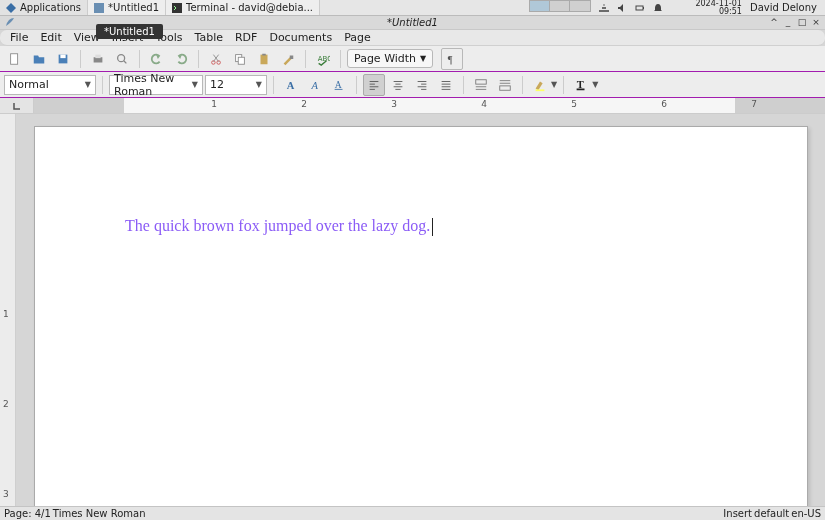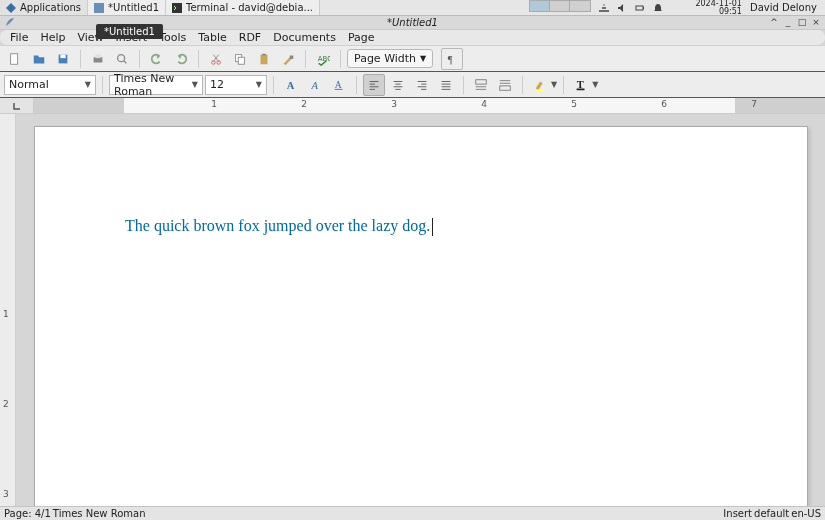--- a/index.html
+++ b/index.html
@@ -208,21 +208,21 @@
     border: 1px solid #aaa;
     box-shadow: 2px 2px 4px rgba(0,0,0,0.12);
   }
   .page .content {
     position: absolute;
     top: 90px;
     left: 90px;
     right: 90px;
     font-family: "Times New Roman", Times, serif;
     font-size: 16px;
-    color: #0369a1;
+    color: #8b5cf6;
   }
   .cursor {
     display: inline-block;
     width: 1px;
     height: 18px;
     background: #222;
     vertical-align: middle;
     margin-left: 2px;
   }
 
@@ -332,21 +332,21 @@
   <div class="win-btns">
     <div class="win-btn">^</div>
     <div class="win-btn">_</div>
     <div class="win-btn">□</div>
     <div class="win-btn">×</div>
   </div>
 </div>
 
 <div class="menu-bar">
   <span>File</span>
-  <span>Help</span>
+  <span>Edit</span>
   <span>View</span>
   <span>Insert</span>
   <span>Tools</span>
   <span>Table</span>
   <span>RDF</span>
   <span>Documents</span>
   <span>Page</span>
 </div>
 
 <div class="toolbar">

